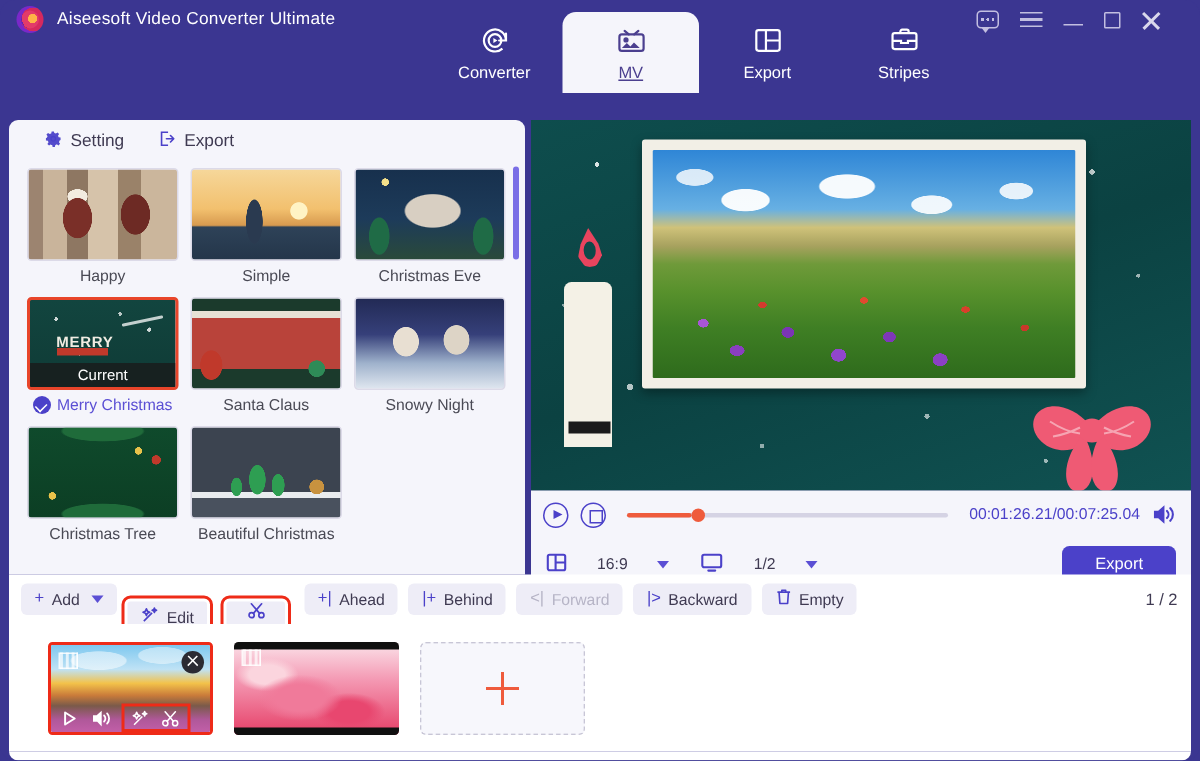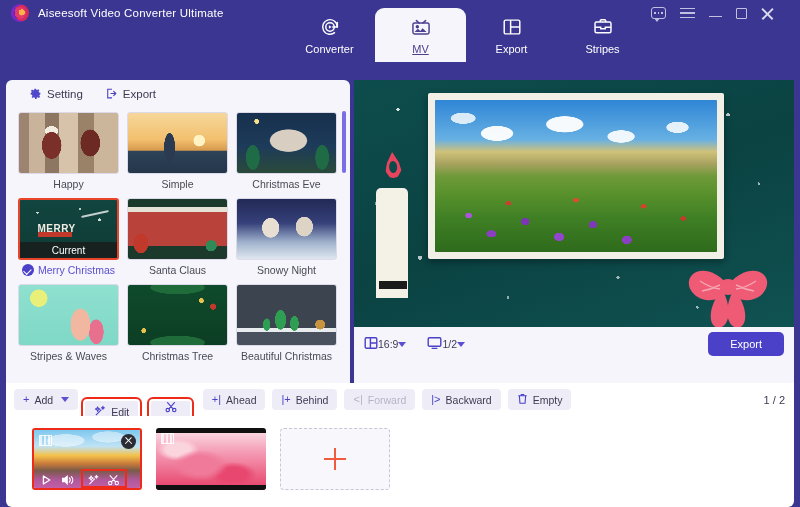--- a/index.html
+++ b/index.html
@@ -192,21 +192,21 @@
   .pbtn { width:17px; height:17px; border:1.6px solid #4b41c9; border-radius:50%; position:relative; cursor:pointer; flex:0 0 17px;}
   .pbtn.play::after{content:"";position:absolute;left:5.5px;top:4px;width:0;height:0;
     border-left:6px solid #4b41c9;border-top:3.5px solid transparent;border-bottom:3.5px solid transparent;}
   .pbtn.stop::after{content:"";position:absolute;left:4.5px;top:4.5px;width:7px;height:7px;border:1.5px solid #4b41c9;}
   .track { flex:1; height:3px; background:#d5d3e4; border-radius:2px; position:relative; margin:0 6px; cursor:pointer;}
   .track .fill { position:absolute;left:0;top:0;height:3px;width:20%;background:#ef5b3c;border-radius:2px;}
   .track .knob { position:absolute;left:20%;top:-3px;width:9px;height:9px;border-radius:50%;background:#ef5b3c;}
   .timecode { font-size:10.5px; color:#4b41c9; white-space:nowrap; }
   .spk { width:16px;height:14px;position:relative;cursor:pointer;flex:0 0 16px;}
   .prow2 { display:flex; align-items:center; height:34px; padding:0 10px 0 10px; gap:7px; }
-  .ctl { display:flex;align-items:center;gap:0;font-size:10.5px;color:#3f3a52;cursor:pointer; }
+  .ctl { display:flex;align-items:center;gap:20px;font-size:10.5px;color:#3f3a52;cursor:pointer; }
   .caret { width:0;height:0;border-left:4px solid transparent;border-right:4px solid transparent;border-top:5px solid #5b4fd4;}
   .exportbtn {
     margin-left:auto; background:#4b41c9; color:#fff; font-size:11px;
     padding:6px 22px; border-radius:5px; border:none; cursor:pointer;
   }
 
   
   .toolbar {
     position:absolute; left:6px; top:303px; width:788px; height:33px;
     display:flex; align-items:center; gap:7px; padding-left:8px; background:#ffffff;
@@ -420,28 +420,20 @@
           </div>
 
           <div class="themecell">
             <div class="thumb" style="background:
               radial-gradient(ellipse 14px 16px at 34% 48%, #e8dfd2 60%, transparent 63%),
               radial-gradient(ellipse 14px 16px at 68% 46%, #ddd4c6 60%, transparent 63%),
               linear-gradient(to bottom,#222a55 0%, #36407a 40%, #9fb2cc 72%, #dfe6ef 100%);"></div>
             <div class="themelabel">Snowy Night</div>
           </div>
 
-          <div class="themecell">
-            <div class="thumb" style="background:
-              radial-gradient(circle 14px at 20% 22%, #e9f07a 60%, transparent 64%),
-              radial-gradient(ellipse 16px 26px at 62% 66%, #f2b7a0 60%, transparent 63%),
-              radial-gradient(ellipse 12px 20px at 78% 78%, #e86f8e 60%, transparent 63%),
-              linear-gradient(to bottom,#8fe0cf 0%, #7fd8c6 100%);"></div>
-            <div class="themelabel">Stripes &amp; Waves</div>
-          </div>
 
           <div class="themecell">
             <div class="thumb" style="background:
               radial-gradient(circle 4px at 74% 26%, #e8c24a 60%, transparent 64%),
               radial-gradient(circle 5px at 86% 36%, #c0392b 60%, transparent 64%),
               radial-gradient(circle 4px at 16% 76%, #e8c24a 60%, transparent 64%),
               radial-gradient(ellipse 44px 11px at 50% 4%, #1f6b3a 60%, transparent 64%),
               radial-gradient(ellipse 44px 11px at 50% 96%, #1f6b3a 60%, transparent 64%),
               linear-gradient(to bottom,#0f4a2c 0%, #0c3e24 100%);"></div>
             <div class="themelabel">Christmas Tree</div>
@@ -481,20 +473,35 @@
             <ellipse cx="52" cy="44" rx="9" ry="8"></ellipse>
           </g>
           <g stroke="rgba(255,255,255,.45)" stroke-width="1.4" fill="none">
             <path d="M24 38c6 4 12 7 20 8M26 48c6-1 12-3 18-6M80 38c-6 4-12 7-20 8M78 48c-6-1-12-3-18-6"></path>
           </g>
         </svg>
       </div>
     </div>
 
     <div class="playerbar">
+      <div class="prow1">
+        <div class="pbtn play"></div>
+        <div class="pbtn stop"></div>
+        <div class="track">
+          <div class="fill"></div>
+          <div class="knob"></div>
+        </div>
+        <div class="timecode">00:01:26.21/00:07:25.04</div>
+        <div class="spk">
+          <svg width="16" height="14" viewBox="0 0 16 14" fill="none" stroke="#4b41c9" stroke-width="1.4">
+            <path d="M2 5.2h2.4L7.6 2.4v9.2L4.4 8.8H2z" fill="#4b41c9"></path>
+            <path d="M10 4.6a3.4 3.4 0 0 1 0 4.8M12.2 2.8a6 6 0 0 1 0 8.4" stroke-linecap="round"></path>
+          </svg>
+        </div>
+      </div>
       <div class="prow2">
         <div class="ctl">
           <span>
             <svg width="14" height="14" viewBox="0 0 14 14" fill="none" stroke="#4b41c9" stroke-width="1.4">
               <rect x="1.2" y="1.8" width="11.6" height="10.4" rx="1.2"></rect>
                 <path d="M6.4 1.8v10.4M6.4 7h6.4"></path>
             </svg>
           </span>
           <span>16:9</span>
           <span class="caret"></span>

